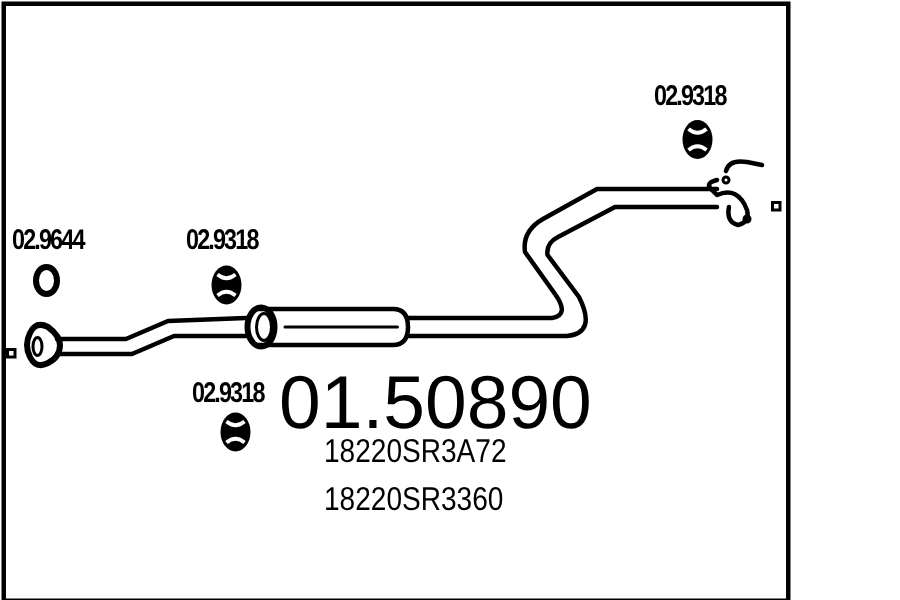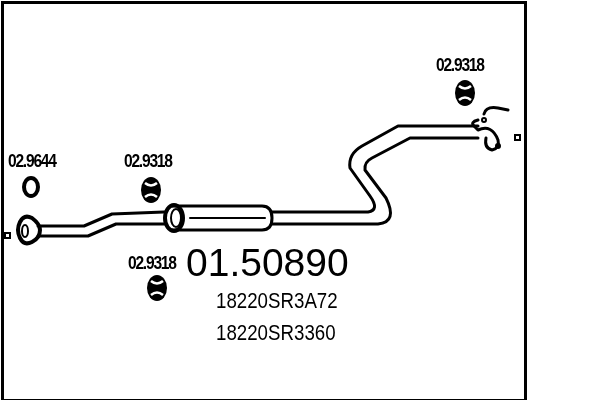--- a/index.html
+++ b/index.html
@@ -1,21 +1,21 @@
 <!DOCTYPE html>
 <html><head>
 <meta charset="utf-8">
 <style>
   html, body { margin: 0; padding: 0; background: #ffffff; }
   body { width: 600px; height: 400px; position: relative; overflow: hidden; font-family: "Liberation Sans", sans-serif; }
   .frame { position: absolute; left: 1px; top: 1px; width: 520px; height: 395px; border: 3px solid #000; border-bottom-width: 3px; box-sizing: content-box; }
   svg.drawing { position: absolute; left: 0; top: 0; }
   .lbl { position: absolute; color: #000; white-space: nowrap; font-family: "Liberation Sans", sans-serif; }
   .part-code { font-size: 19px; letter-spacing: -1.5px; transform: scaleX(0.82); transform-origin: left top; font-weight: bold; }
-  .main-number { font-size: 39px; letter-spacing: 0px; line-height: 1; }
+  .main-number { font-size: 50px; letter-spacing: 0px; line-height: 1; }
   .oe-number { font-size: 22px; transform: scaleX(0.85); transform-origin: left top; }
 </style>
 </head>
 <body>
 
 <div class="frame"></div>
 
 <svg class="drawing" width="600" height="400" viewBox="0 0 600 400">
   <g fill="none" stroke="#000" stroke-width="3" stroke-linejoin="round" stroke-linecap="round">
 

